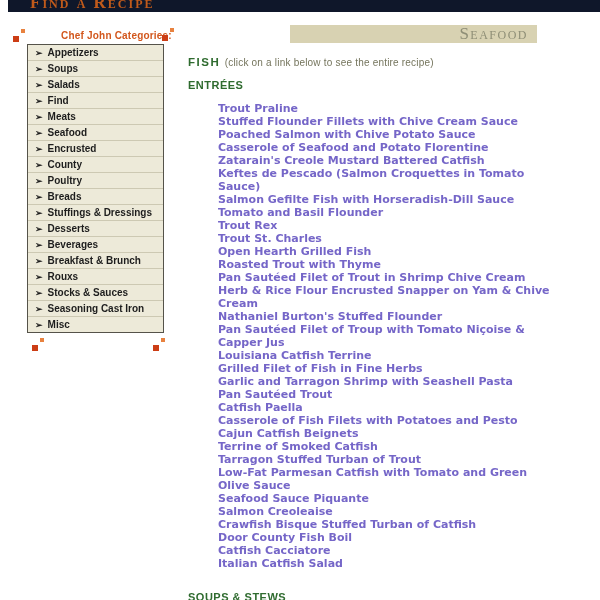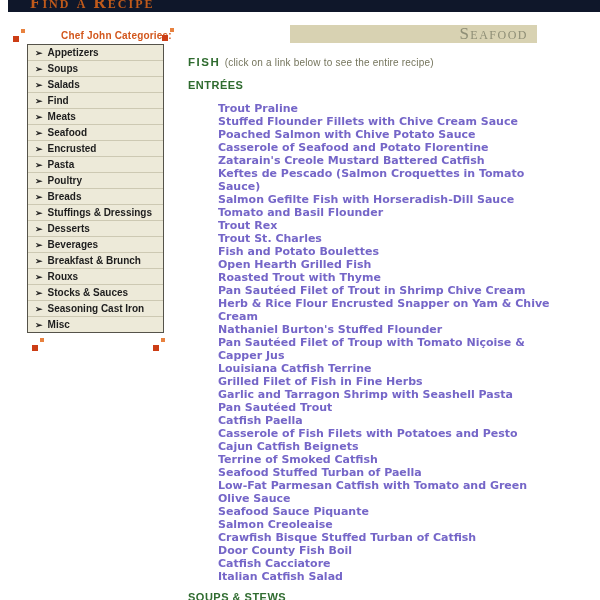--- a/index.html
+++ b/index.html
@@ -121,21 +121,21 @@
     <div class="side-item">
       <span class="arrow">➢</span>
       <span>Seafood</span>
     </div>
     <div class="side-item">
       <span class="arrow">➢</span>
       <span>Encrusted</span>
     </div>
     <div class="side-item">
       <span class="arrow">➢</span>
-      <span>Pasta</span>
+      <span>County</span>
     </div>
     <div class="side-item">
       <span class="arrow">➢</span>
       <span>Poultry</span>
     </div>
     <div class="side-item">
       <span class="arrow">➢</span>
       <span>Breads</span>
     </div>
     <div class="side-item">
@@ -187,36 +187,35 @@
     <a class="recipe-link" href="#">Trout Praline</a>
     <a class="recipe-link" href="#">Stuffed Flounder Fillets with Chive Cream Sauce</a>
     <a class="recipe-link" href="#">Poached Salmon with Chive Potato Sauce</a>
     <a class="recipe-link" href="#">Casserole of Seafood and Potato Florentine</a>
     <a class="recipe-link" href="#">Zatarain's Creole Mustard Battered Catfish</a>
     <a class="recipe-link" href="#">Keftes de Pescado (Salmon Croquettes in Tomato Sauce)</a>
     <a class="recipe-link" href="#">Salmon Gefilte Fish with Horseradish-Dill Sauce</a>
     <a class="recipe-link" href="#">Tomato and Basil Flounder</a>
     <a class="recipe-link" href="#">Trout Rex</a>
     <a class="recipe-link" href="#">Trout St. Charles</a>
-    <a class="recipe-link" href="#">Fish and Potato Boulettes</a>
     <a class="recipe-link" href="#">Open Hearth Grilled Fish</a>
     <a class="recipe-link" href="#">Roasted Trout with Thyme</a>
     <a class="recipe-link" href="#">Pan Sautéed Filet of Trout in Shrimp Chive Cream</a>
     <a class="recipe-link" href="#">Herb &amp; Rice Flour Encrusted Snapper on Yam &amp; Chive Cream</a>
     <a class="recipe-link" href="#">Nathaniel Burton's Stuffed Flounder</a>
     <a class="recipe-link" href="#">Pan Sautéed Filet of Troup with Tomato Niçoise &amp; Capper Jus</a>
     <a class="recipe-link" href="#">Louisiana Catfish Terrine</a>
     <a class="recipe-link" href="#">Grilled Filet of Fish in Fine Herbs</a>
     <a class="recipe-link" href="#">Garlic and Tarragon Shrimp with Seashell Pasta</a>
     <a class="recipe-link" href="#">Pan Sautéed Trout</a>
     <a class="recipe-link" href="#">Catfish Paella</a>
     <a class="recipe-link" href="#">Casserole of Fish Filets with Potatoes and Pesto</a>
     <a class="recipe-link" href="#">Cajun Catfish Beignets</a>
     <a class="recipe-link" href="#">Terrine of Smoked Catfish</a>
-    <a class="recipe-link" href="#">Seafood Stuffed Turban of Paella</a>
+    <a class="recipe-link" href="#">Tarragon Stuffed Turban of Trout</a>
     <a class="recipe-link" href="#">Low-Fat Parmesan Catfish with Tomato and Green Olive Sauce</a>
     <a class="recipe-link" href="#">Seafood Sauce Piquante</a>
     <a class="recipe-link" href="#">Salmon Creoleaise</a>
     <a class="recipe-link" href="#">Crawfish Bisque Stuffed Turban of Catfish</a>
     <a class="recipe-link" href="#">Door County Fish Boil</a>
     <a class="recipe-link" href="#">Catfish Cacciatore</a>
     <a class="recipe-link" href="#">Italian Catfish Salad</a>
   </div>
 
 <div class="soups-heading">SOUPS &amp; STEWS</div>

